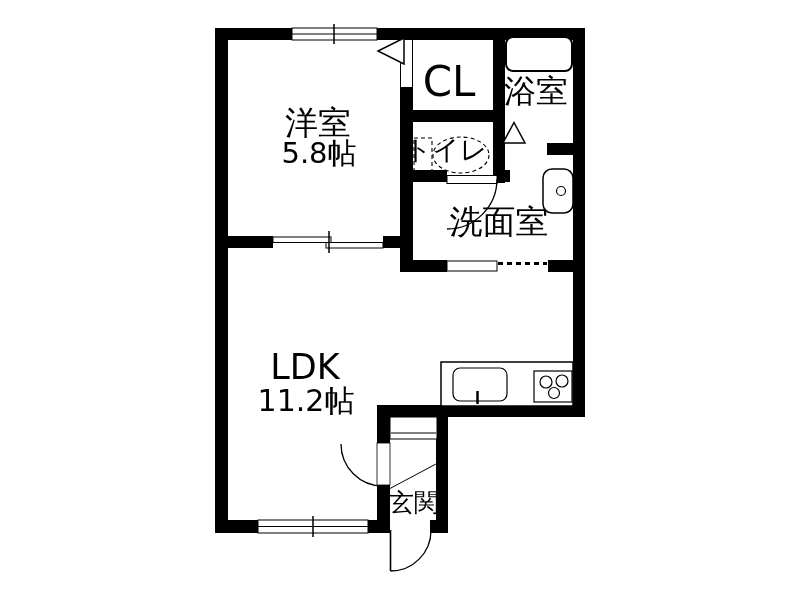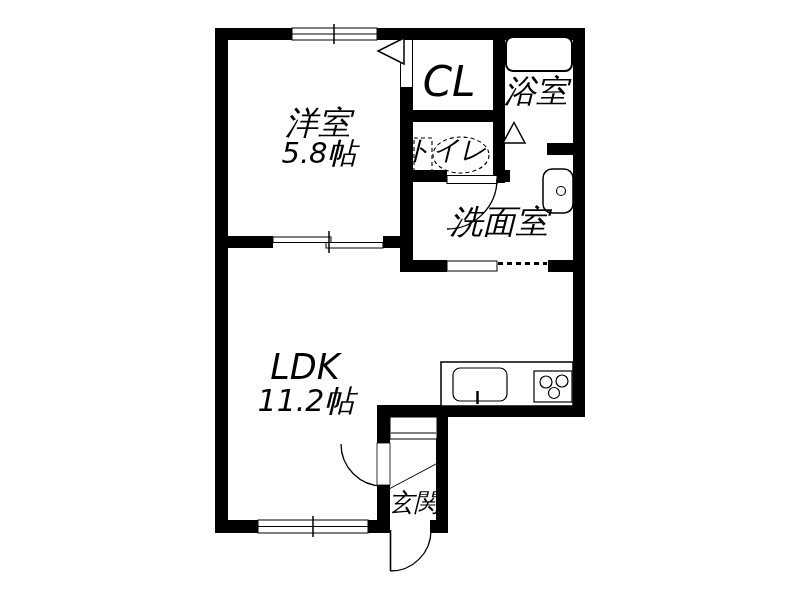--- a/index.html
+++ b/index.html
@@ -1,17 +1,17 @@
 <!DOCTYPE html>
 <html><head>
 <meta charset="utf-8">
 <style>
   html,body{margin:0;padding:0;background:#ffffff;}
   #stage{position:relative;width:800px;height:600px;background:#ffffff;overflow:hidden;
-         font-family:"DejaVu Sans",sans-serif;font-style:italic;}
+         font-family:"DejaVu Sans",sans-serif;}
   svg{position:absolute;left:0;top:0;}
   .wall{fill:#000000;stroke:none;}
   .open{fill:#ffffff;stroke:#000000;stroke-width:1;}
   .thin{stroke:#000000;fill:none;stroke-width:1;}
   .arc{stroke:#000000;fill:none;stroke-width:1.3;}
   .fix{fill:#ffffff;stroke:#000000;}
   .dash{fill:none;stroke:#000000;stroke-width:1.1;stroke-dasharray:4 3;}
   .lbl{fill:#000000;font-family:"DejaVu Sans",sans-serif;}
 </style>
 </head>

